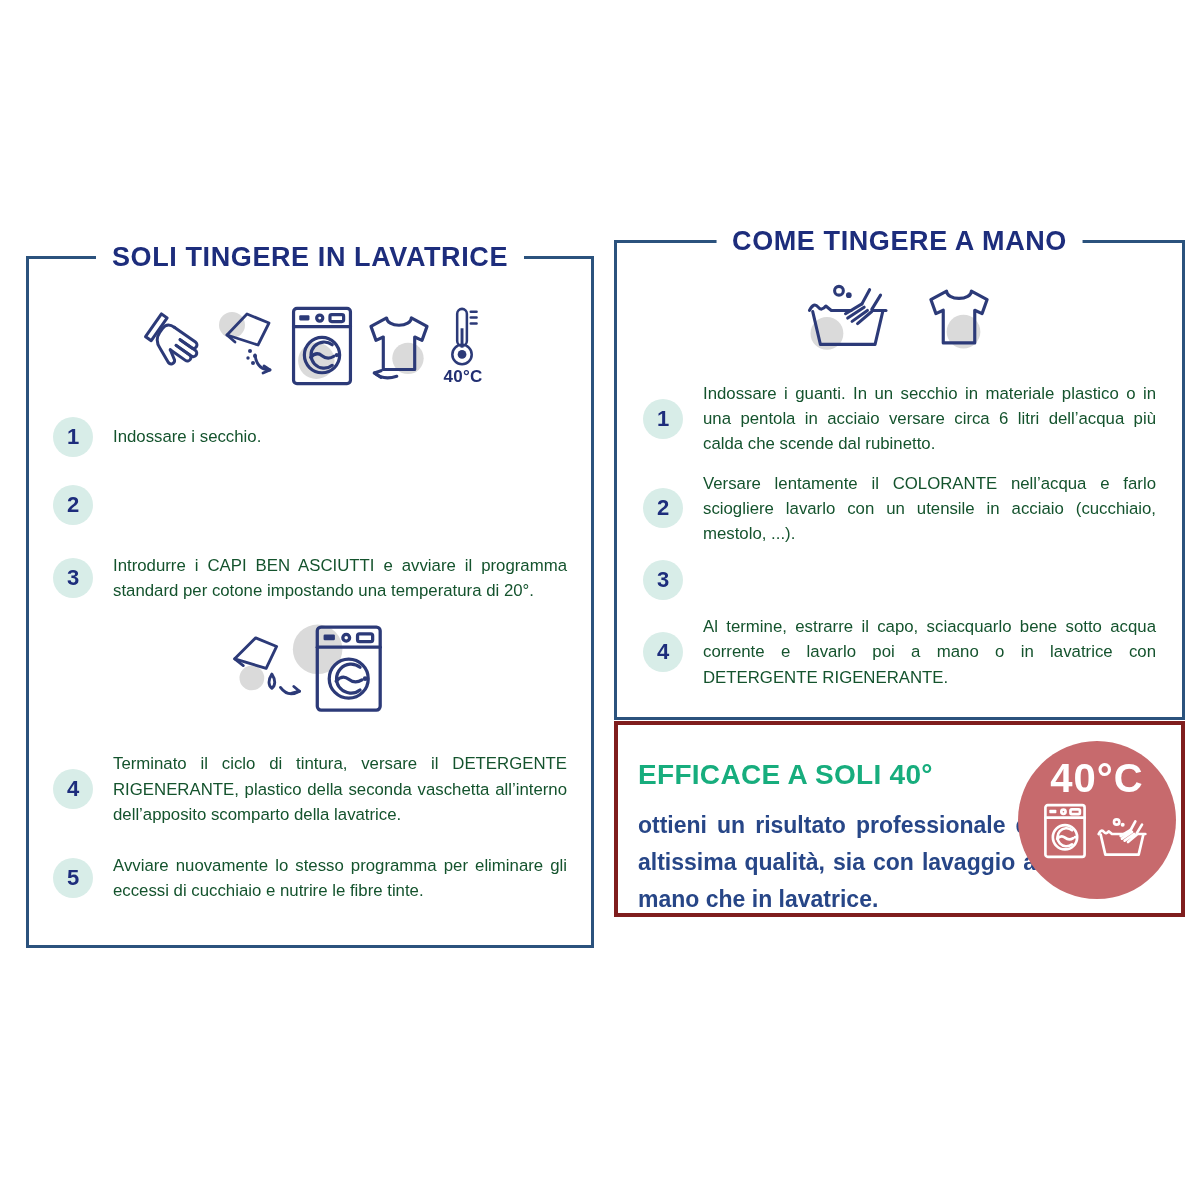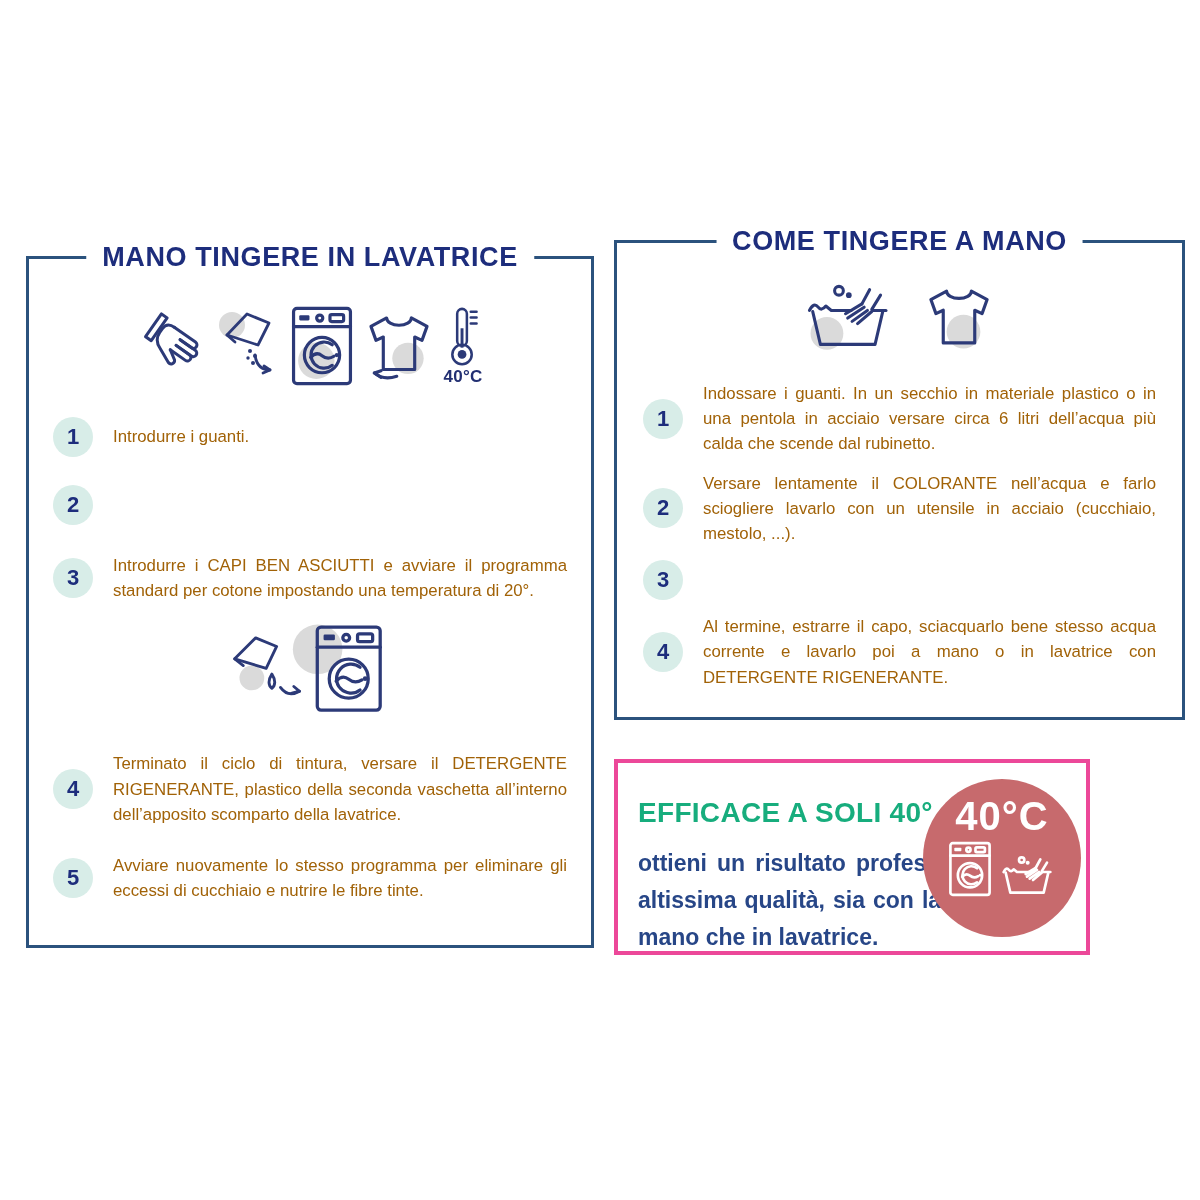--- a/index.html
+++ b/index.html
@@ -26,52 +26,52 @@
   .temp-label { font-size:17px; font-weight:800; color:#222f72; margin-top:-2px; letter-spacing:.3px; }
 
   .steps { list-style:none; margin:0; padding:0 24px; }
   .right-panel .steps { padding:0 26px 0 26px; }
   .step { display:flex; align-items:center; gap:20px; }
   .step-num {
     flex:0 0 40px; width:40px; height:40px; border-radius:50%;
     background:#d8ede8; color:#1d2d7c; font-weight:700; font-size:22px;
     display:flex; align-items:center; justify-content:center;
   }
-  .step-text { margin:0; color:#a16207; font-size:16.8px; line-height:1.5; text-align:justify; }
+  .step-text { margin:0; color:#14532d; font-size:16.8px; line-height:1.5; text-align:justify; }
 
   .lp-s1 { margin-top:20px; }
   .lp-s2 { margin-top:28px; }
   .lp-s3 { margin-top:28px; }
   .lp-s4 { margin-top:14px; }
   .lp-s5 { margin-top:26px; }
   .rp-s  { margin-top:14px; }
   .rp-s1 { margin-top:16px; }
 
   .mid-icon { margin:12px auto 0; display:flex; justify-content:center; color:#2c3a78; }
 
-  .promo { position:absolute; left:614px; top:759px; width:476px; height:196px; border:4px solid #ec4899; background:#fff; }
+  .promo { position:absolute; left:614px; top:721px; width:571px; height:196px; border:4px solid #7f1d1d; background:#fff; }
   .promo-title { margin:34px 0 0 20px; font-size:28px; font-weight:800; color:#17ad7d; letter-spacing:.3px; }
   .promo-body  { margin:16px 0 0 20px; width:398px; font-size:23px; font-weight:700; color:#274687; line-height:1.6; text-align:justify; }
   .badge {
     position:absolute; right:5px; top:16px; width:158px; height:158px; border-radius:50%;
     background:#c76a6d; color:#ffffff; display:flex; flex-direction:column; align-items:center;
   }
   .badge-temp { font-size:40px; font-weight:800; letter-spacing:1px; margin-top:15px; }
   .badge-icons { display:flex; align-items:flex-end; gap:8px; margin-top:1px; color:#ffffff; }
 
   svg .ln { fill:none; stroke:currentColor; stroke-linecap:round; stroke-linejoin:round; }
   svg .fl { fill:currentColor; stroke:none; }
 </style>
 </head>
 <body>
 
 <div class="page">
 
   <section class="panel left-panel">
-    <h2 class="panel-title">MANO TINGERE IN LAVATRICE</h2>
+    <h2 class="panel-title">SOLI TINGERE IN LAVATRICE</h2>
 
     <div class="icon-strip left-strip">
 
       <svg width="74" height="74" viewBox="0 0 64 64">
         <g transform="rotate(125 30 30)" class="ln" stroke-width="2.6">
           <path d="M17,36 V14 a3,3 0 0 1 6,0 V26"></path>
           <path d="M23,26 V10 a3,3 0 0 1 6,0 V26"></path>
           <path d="M29,26 V12 a3,3 0 0 1 6,0 V28"></path>
           <path d="M35,28 l5,-8 a3,3 0 0 1 5,3 l-6,13 q-3,8 -11,8 h-4 q-7,0 -7,-8"></path>
           <path d="M14,46 h24 v6 h-24 z"></path>
@@ -132,21 +132,21 @@
             <circle cx="17" cy="51" r="4.5"></circle>
           </g>
         </svg>
         <span class="temp-label">40°C</span>
       </div>
     </div>
 
     <ol class="steps">
       <li class="step lp-s1">
         <span class="step-num">1</span>
-        <p class="step-text">Introdurre i guanti.</p>
+        <p class="step-text">Indossare i secchio.</p>
       </li>
       <li class="step lp-s2">
         <span class="step-num">2</span>
       </li>
       <li class="step lp-s3">
         <span class="step-num">3</span>
         <p class="step-text">Introdurre i CAPI BEN ASCIUTTI e avviare il programma standard per cotone impostando una temperatura di 20°.</p>
       </li>
     </ol>
 
@@ -224,21 +224,21 @@
       </li>
       <li class="step rp-s">
         <span class="step-num">2</span>
         <p class="step-text">Versare lentamente il COLORANTE nell’acqua e farlo sciogliere lavarlo con un utensile in acciaio (cucchiaio, mestolo, ...).</p>
       </li>
       <li class="step rp-s">
         <span class="step-num">3</span>
       </li>
       <li class="step rp-s">
         <span class="step-num">4</span>
-        <p class="step-text">Al termine, estrarre il capo, sciacquarlo bene stesso acqua corrente e lavarlo poi a mano o in lavatrice con DETERGENTE RIGENERANTE.</p>
+        <p class="step-text">Al termine, estrarre il capo, sciacquarlo bene sotto acqua corrente e lavarlo poi a mano o in lavatrice con DETERGENTE RIGENERANTE.</p>
       </li>
     </ol>
   </section>
 
   <section class="promo">
     <h3 class="promo-title">EFFICACE A SOLI 40°</h3>
     <p class="promo-body">ottieni un risultato professionale di altissima qualità, sia con lavaggio a mano che in lavatrice.</p>
 
     <div class="badge">
       <span class="badge-temp">40°C</span>

